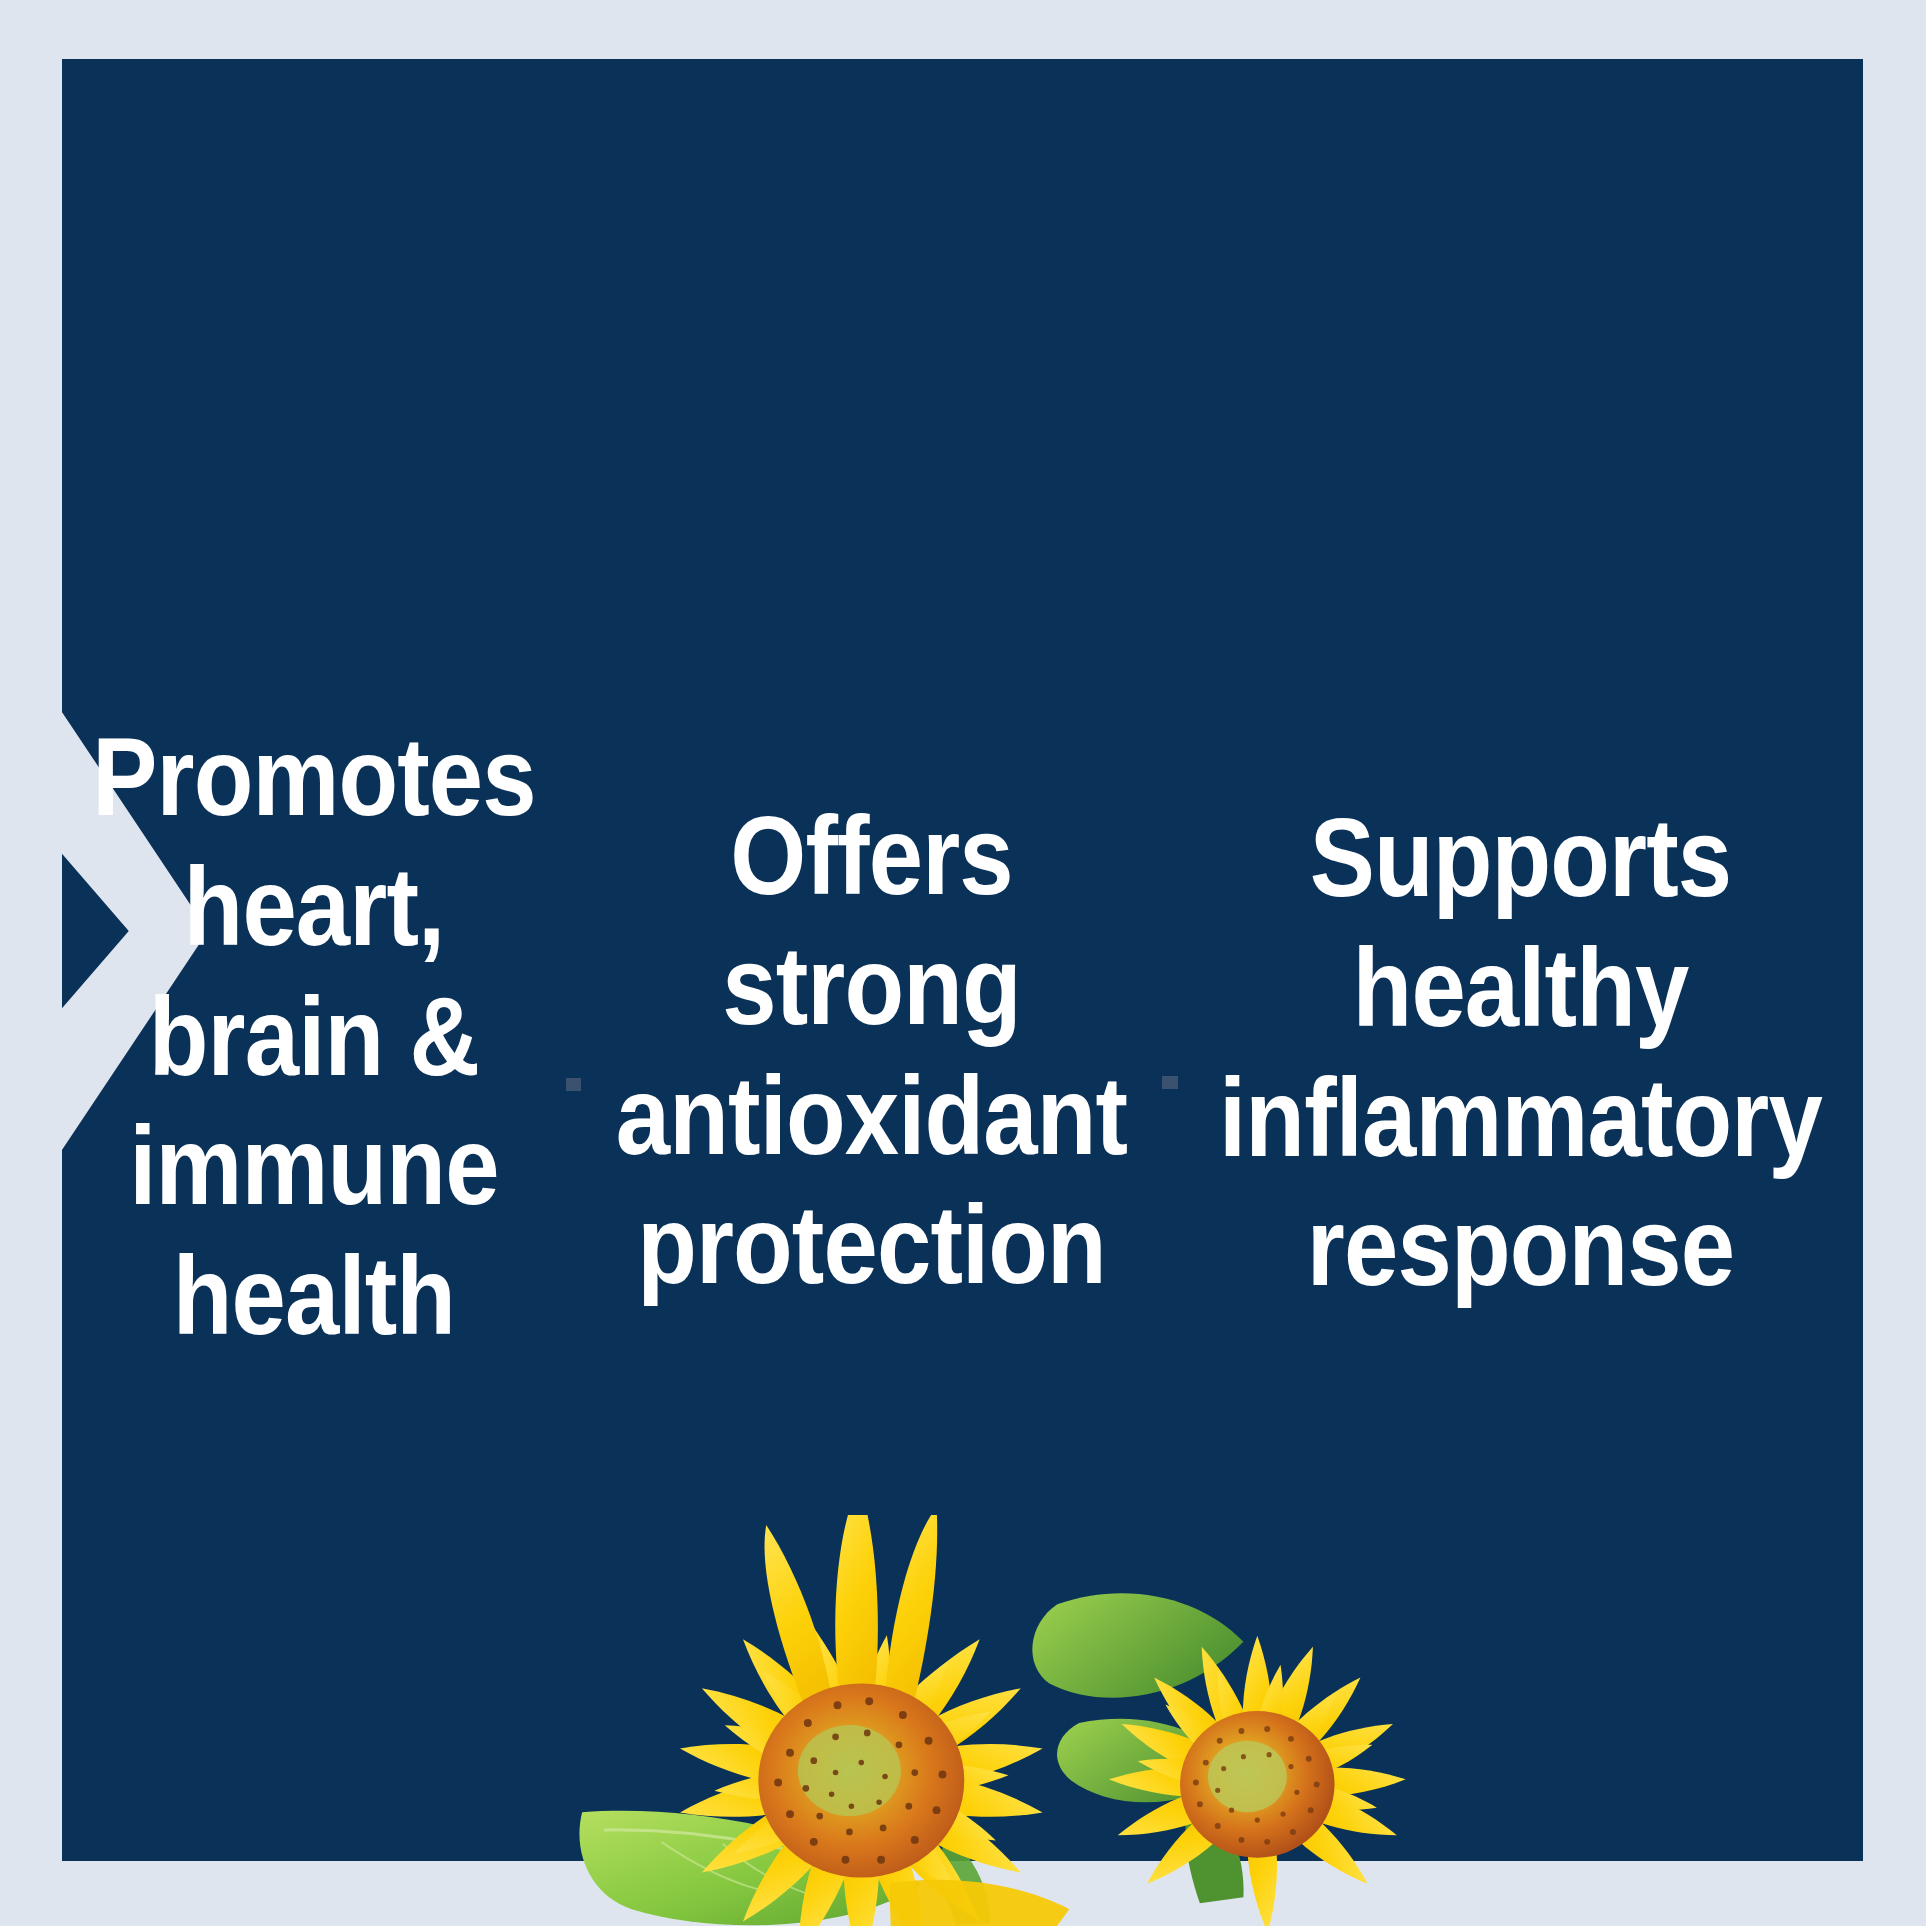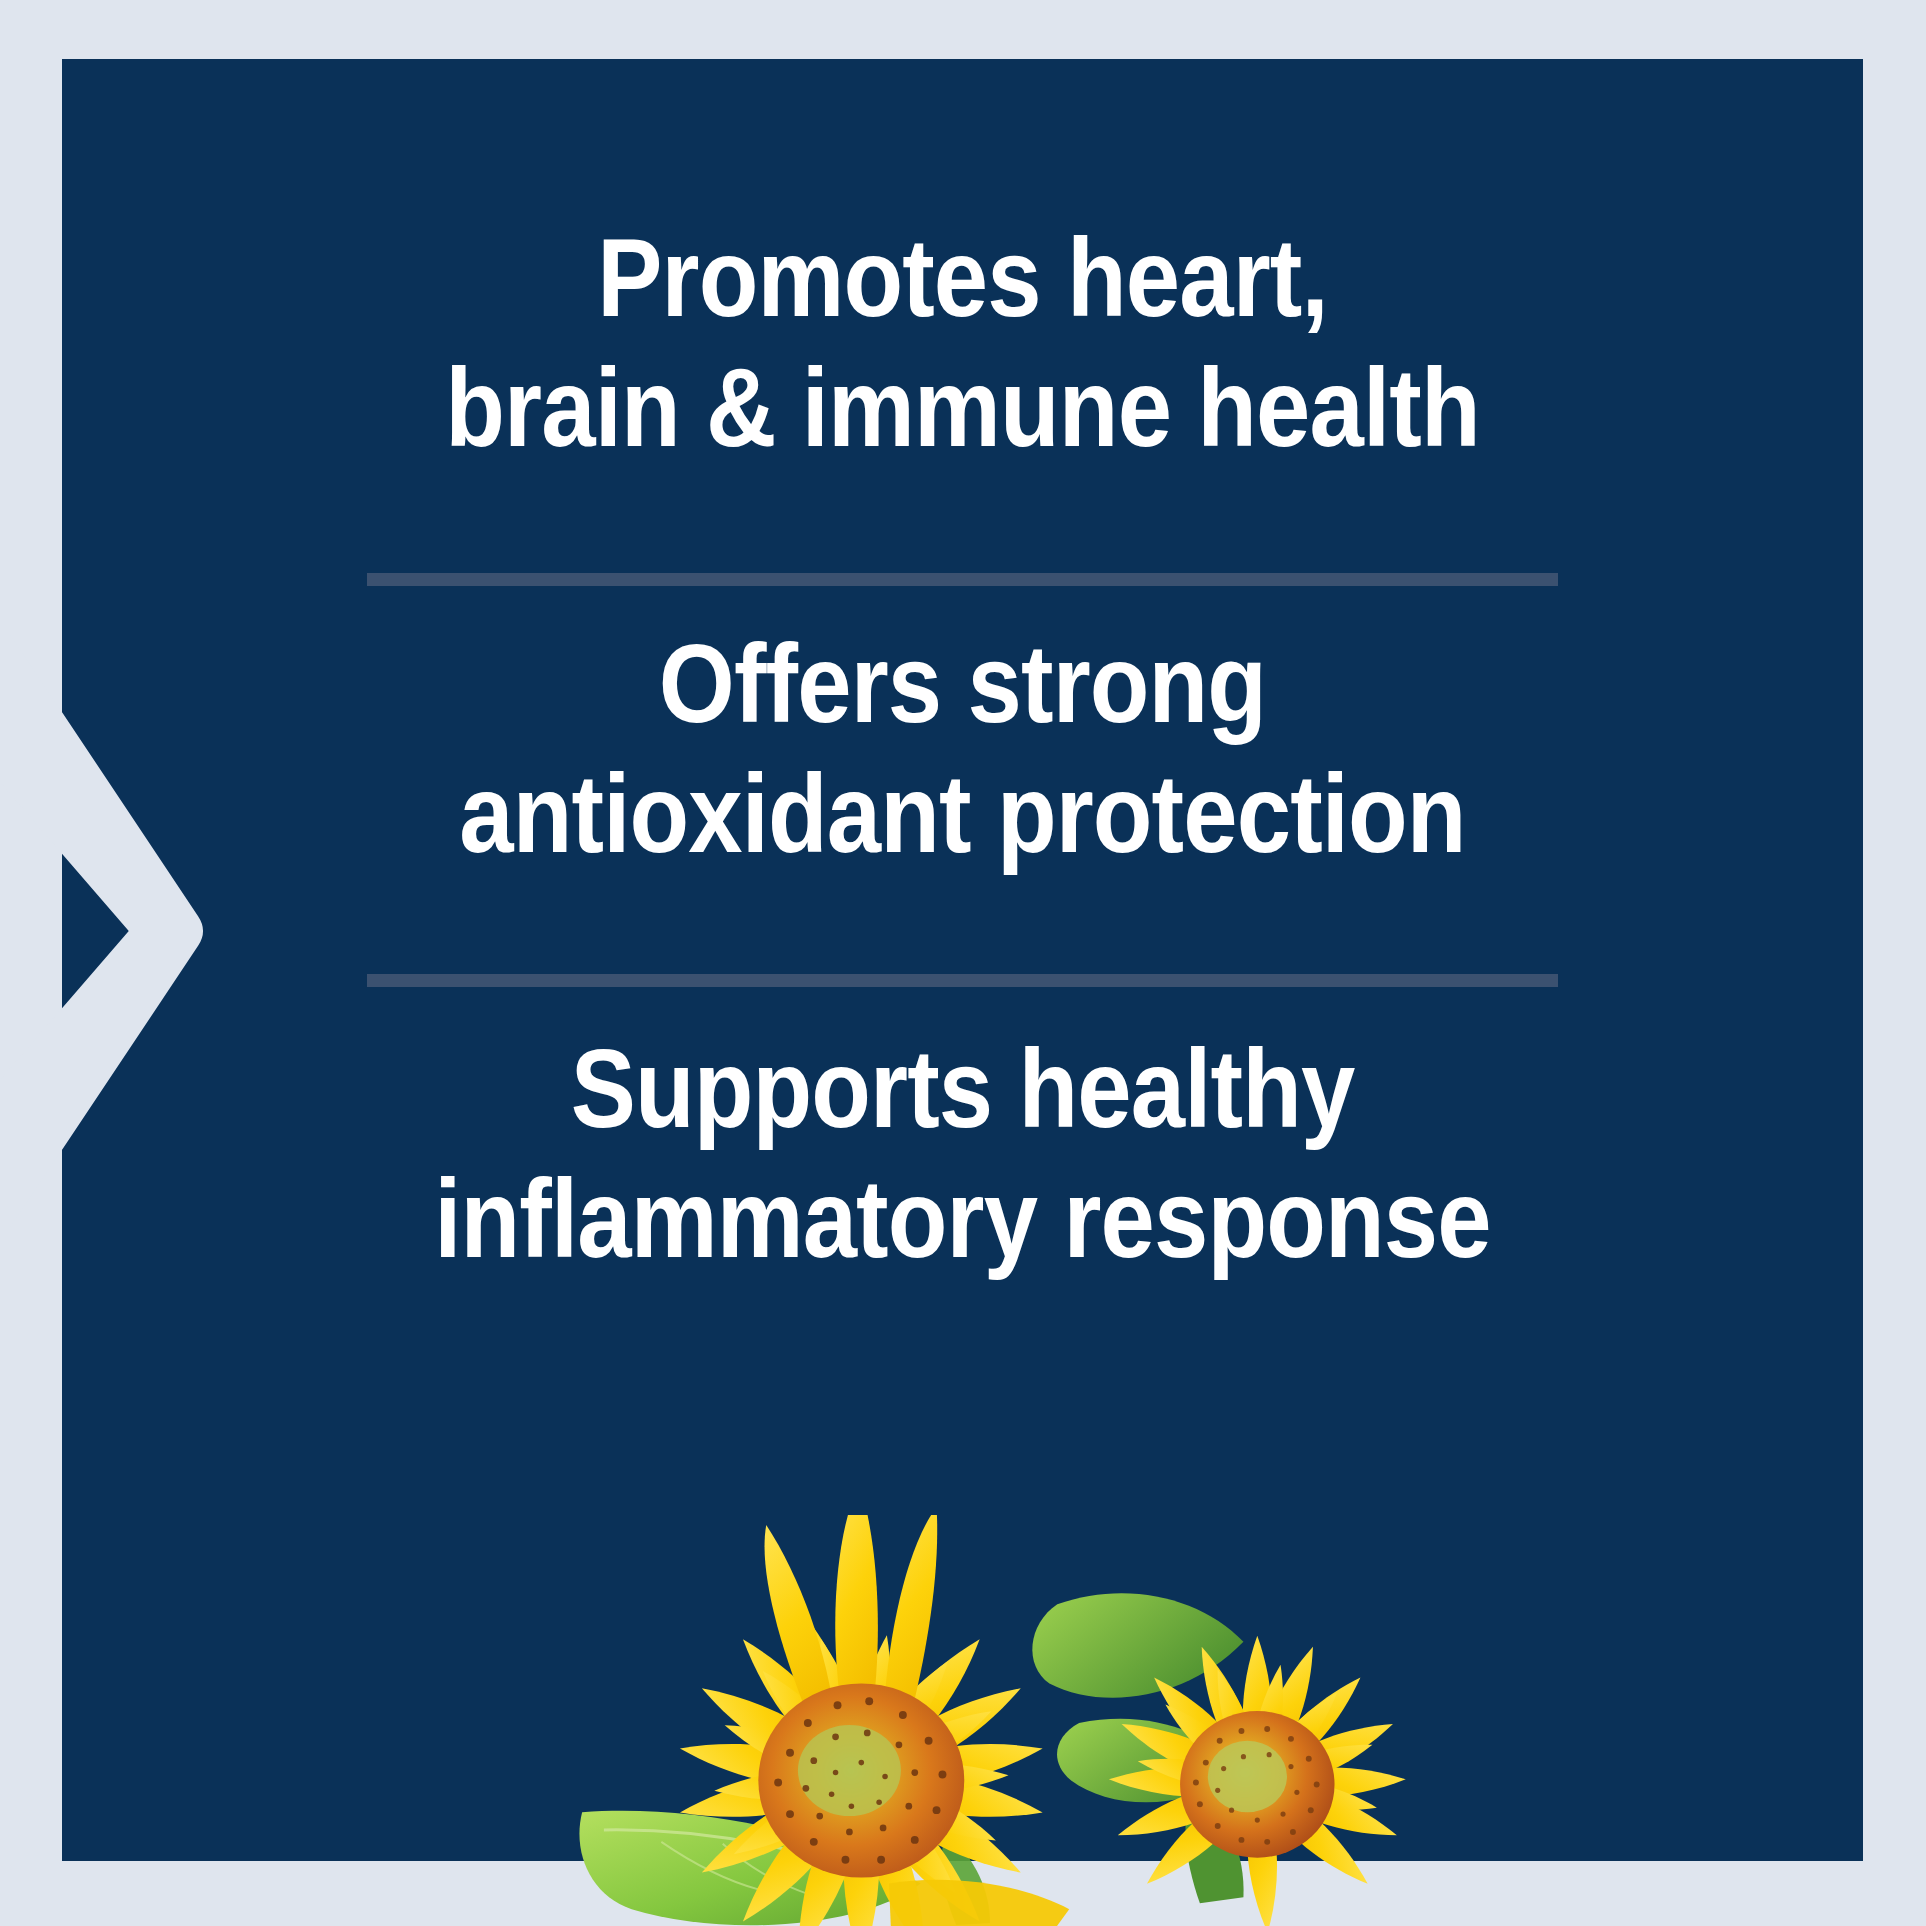--- a/index.html
+++ b/index.html
@@ -39,21 +39,21 @@
     pointer-events: none;
   }
   
   .content {
     position: absolute;
     left: 62px;
     top: 59px;
     width: 1801px;
     height: 1802px;
     display: flex;
-    flex-direction: column;
+    flex-direction: row;
     align-items: center;
     justify-content: flex-start;
     padding-top: 149px;
     box-sizing: border-box;
   }
   .benefit {
     width: 1683px;
     text-align: center;
     color: #ffffff;
     font-family: "Liberation Sans", sans-serif;

